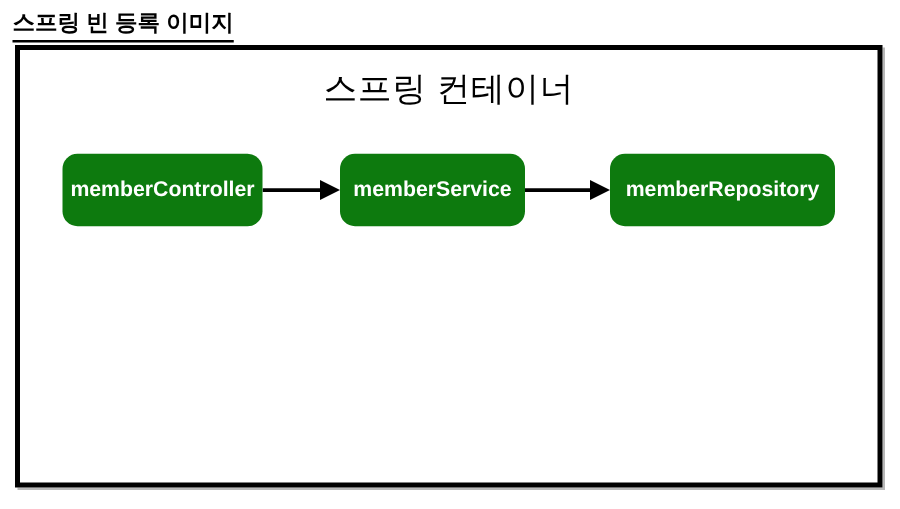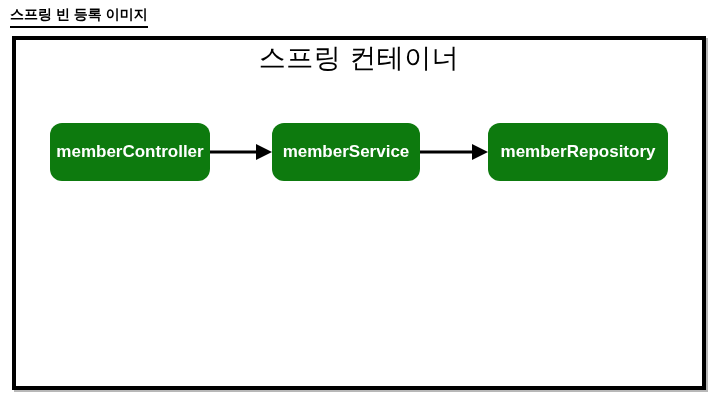--- a/index.html
+++ b/index.html
@@ -6,38 +6,39 @@
   html, body {
     width: 720px; height: 407px;
     background: #ffffff;
     font-family: "Liberation Sans", sans-serif;
     overflow: hidden;
     position: relative;
   }
   .page-title {
     position: absolute;
     left: 10px; top: 6px;
-    font-size: 14px;
+    font-size: 18px;
     font-weight: bold;
     color: #000000;
   }
   .page-title span {
     border-bottom: 2px solid #000000;
     padding-bottom: 2px;
     display: inline-block;
   }
   .container-box {
     position: absolute;
     left: 12px; top: 36px;
     width: 694px; height: 354px;
     background: #ffffff;
     border: 4px solid #000000;
     box-shadow: 2px 2px 0 #b8b8b8;
   }
   .container-title {
+    margin-top: 13px;
     text-align: center;
     font-size: 27px;
     font-weight: 400;
     color: #000000;
     letter-spacing: 0.5px;
   }
   .node-row {
     position: absolute;
     left: 34px; top: 83px;
     display: flex;

